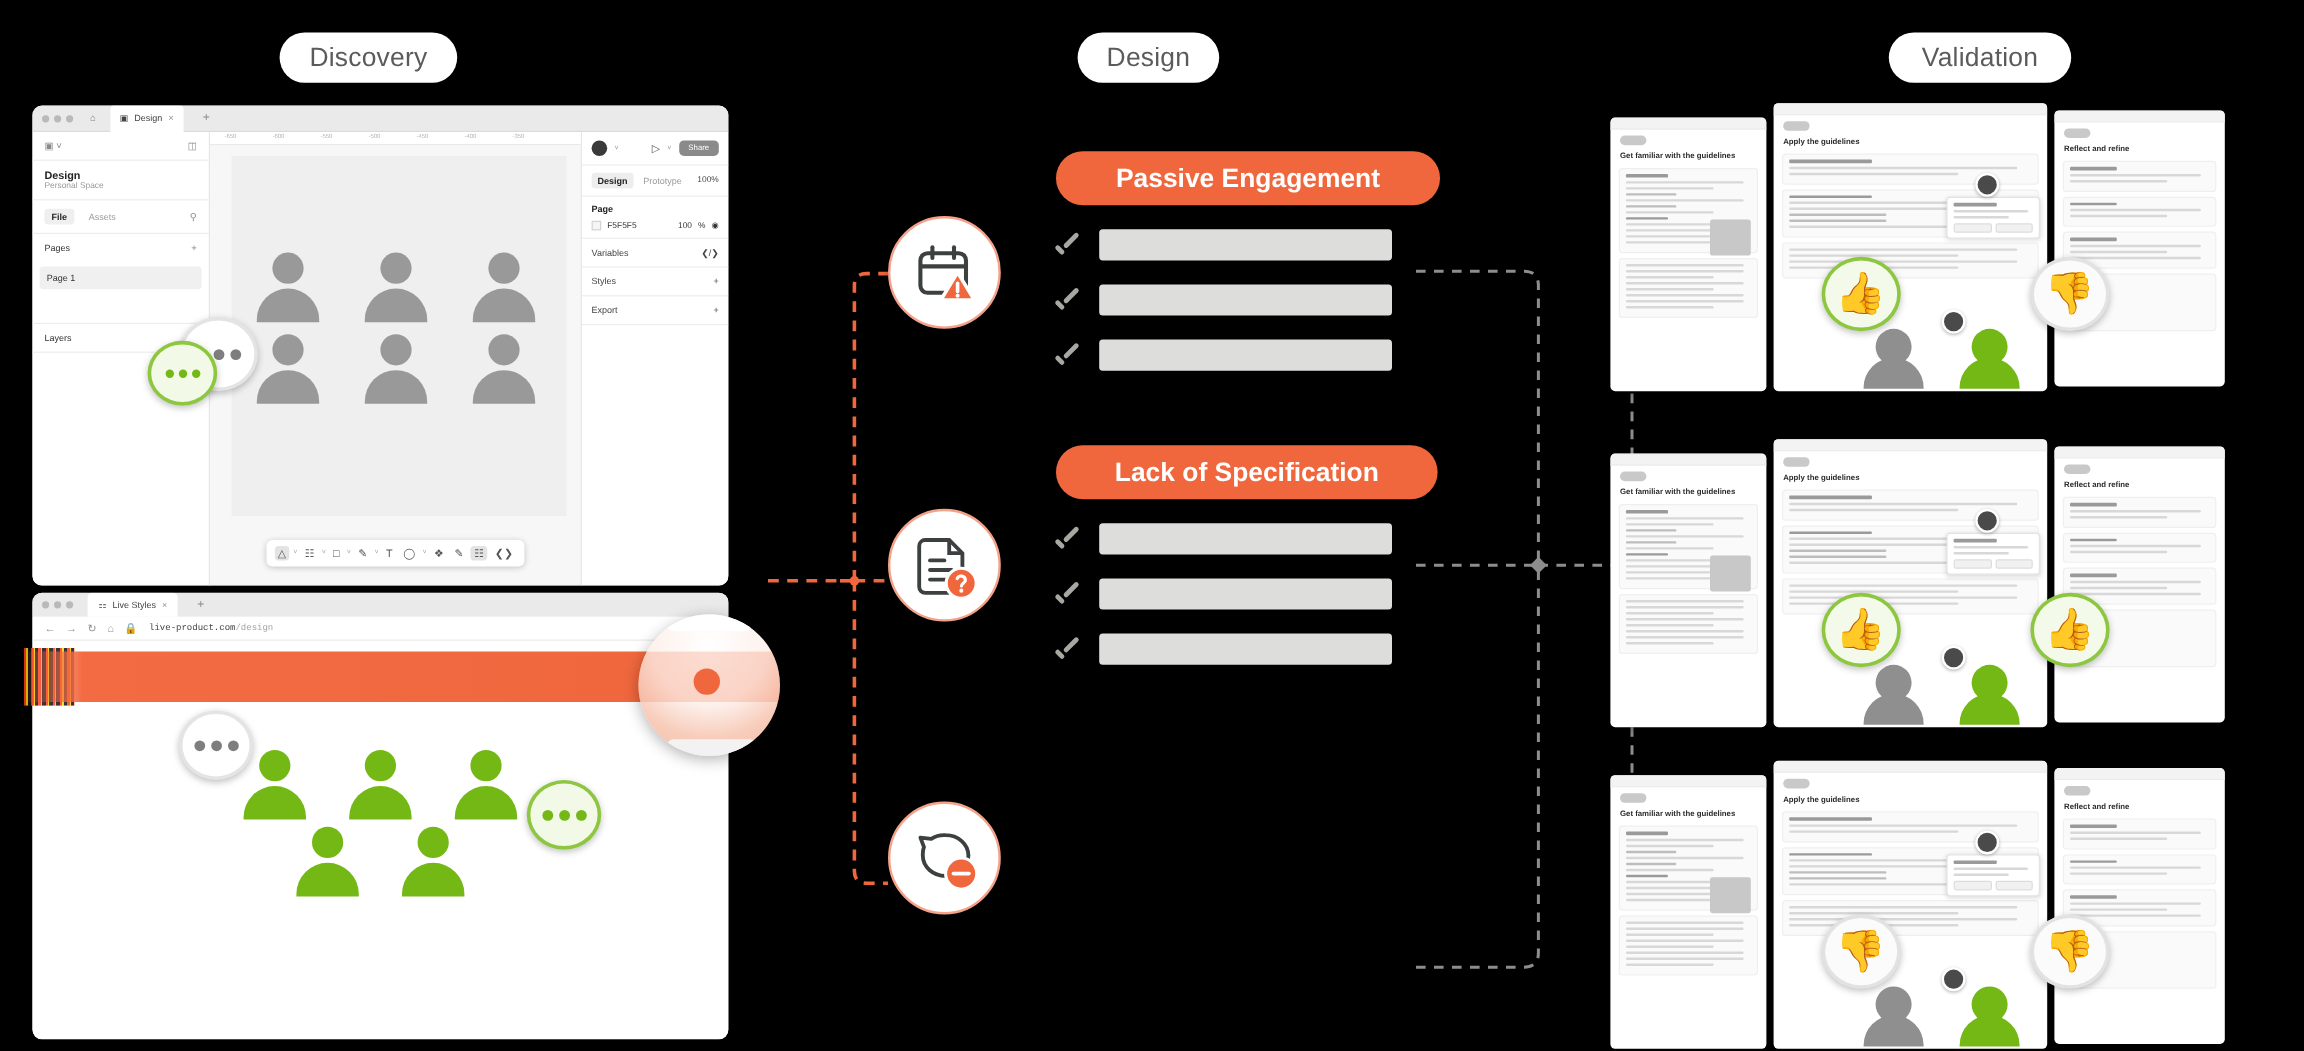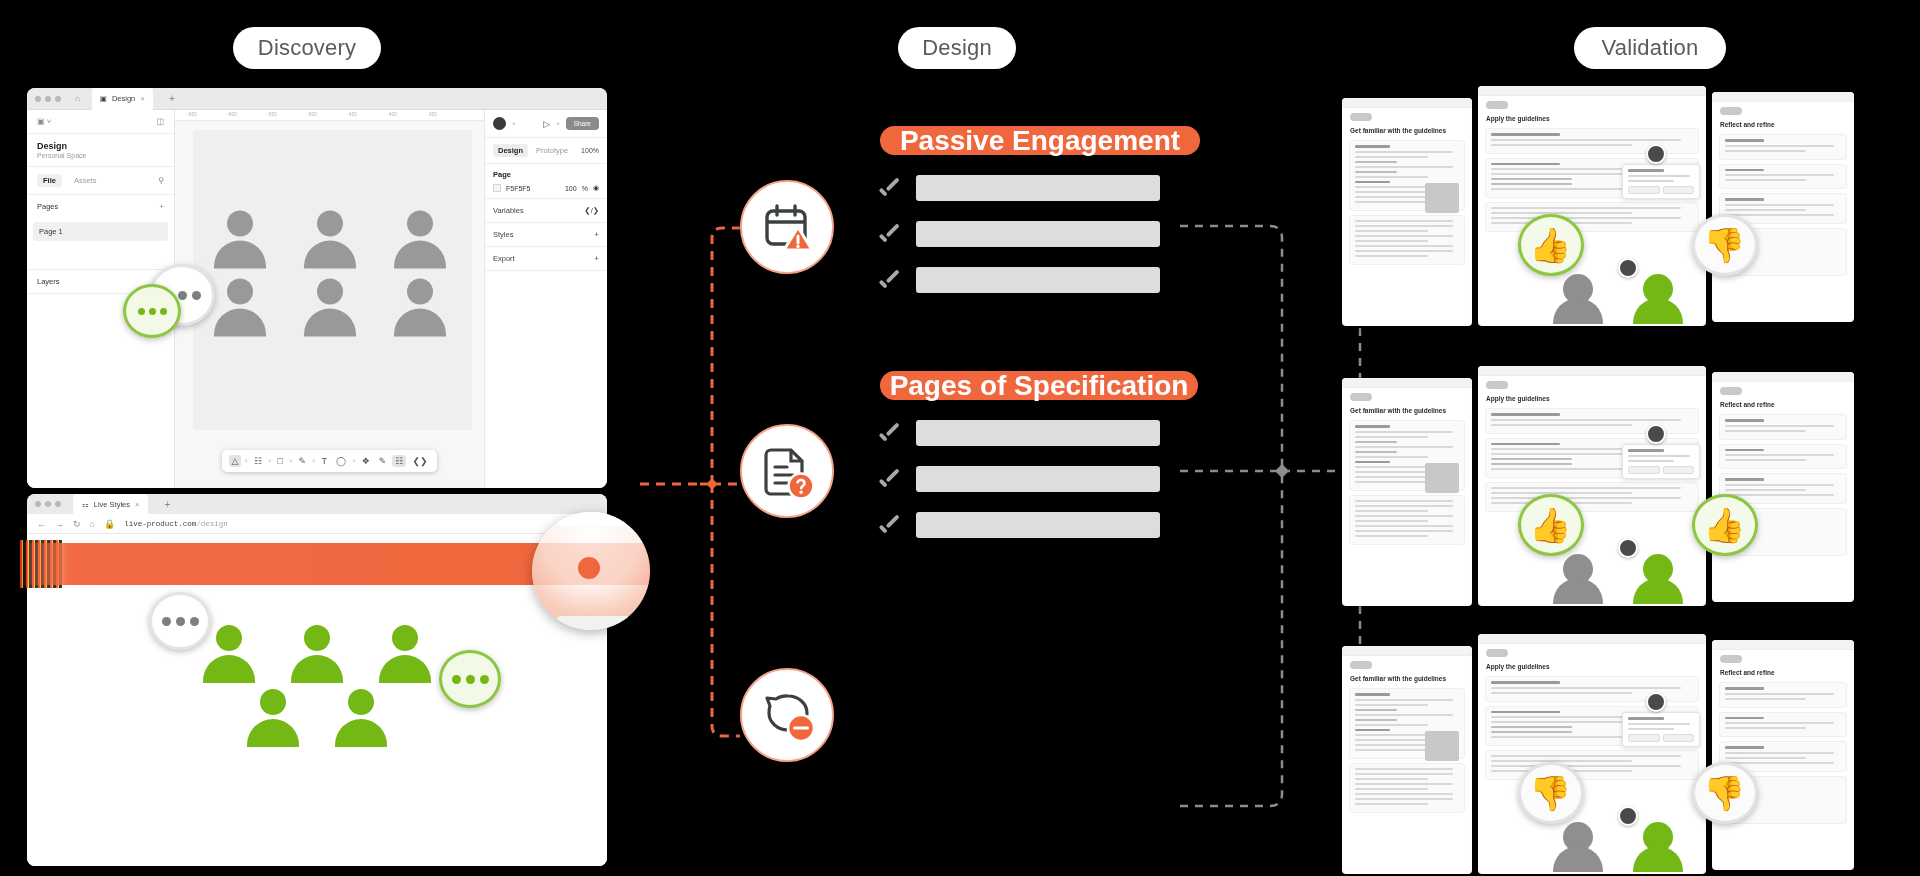--- a/index.html
+++ b/index.html
@@ -178,23 +178,23 @@
   #icon-0 { left:40px; top:180px; }
   #icon-1 { left:40px; top:424px; }
   #icon-2 { left:40px; top:668px; }
 
   .issue-group { position:absolute; left:180px; width:350px; }
   #grp-0 { top:126px; }
   #grp-1 { top:371px; }
   #grp-2 { top:615px; }
 
   .issue-pill {
-    height:29px; border-radius:23px; background:#f0673d;
+    height:45px; border-radius:23px; background:#f0673d;
     display:flex; align-items:center; justify-content:center;
-    color:#fff; font-size:28px; font-weight:bold;
+    color:#fff; font-size:22px; font-weight:bold;
     box-shadow:0 2px 6px rgba(0,0,0,.3);
   }
   #grp-0 .issue-pill { width:320px; }
   #grp-1 .issue-pill { width:318px; }
   #grp-2 .issue-pill { width:318px; }
 
   .check-row { display:flex; align-items:center; gap:14px; margin-top:20px; }
   .check-row:first-of-type { margin-top:26px; }
   .ck { width:22px; height:16px; position:relative; flex:none; }
   .ck:before, .ck:after { content:""; position:absolute; background:#a8a8a3; border-radius:2px; }
@@ -589,21 +589,21 @@
         <span class="ph-bar"></span>
       </div>
       <div class="check-row">
         <i class="ck"></i>
         <span class="ph-bar"></span>
       </div>
     </div>
 
     <div class="issue-group" id="grp-1">
       <div class="issue-pill">
-        <span>Pages of Specification</span>
+        <span>Lack of Specification</span>
       </div>
       <div class="check-row">
         <i class="ck"></i>
         <span class="ph-bar"></span>
       </div>
       <div class="check-row">
         <i class="ck"></i>
         <span class="ph-bar"></span>
       </div>
       <div class="check-row">

